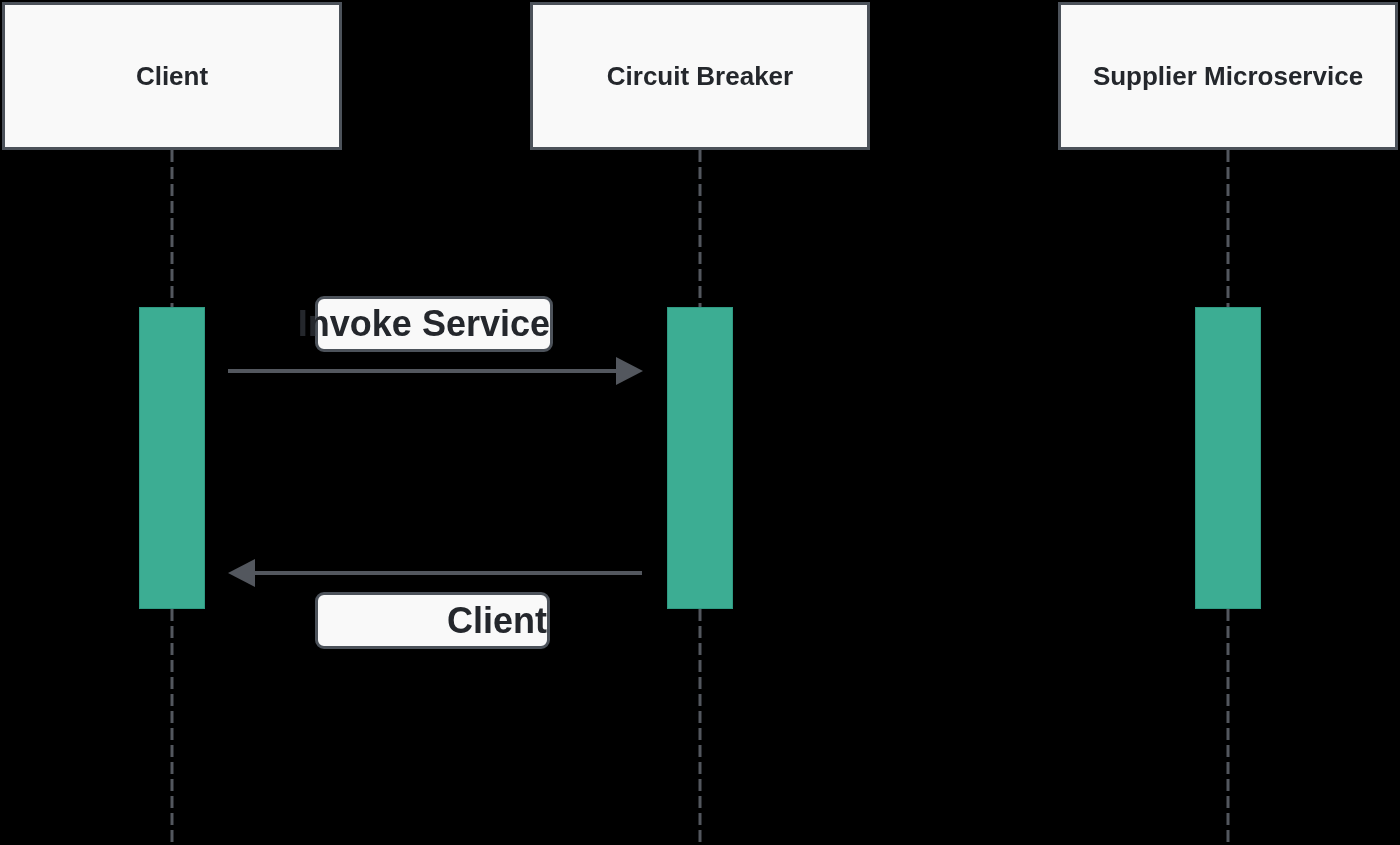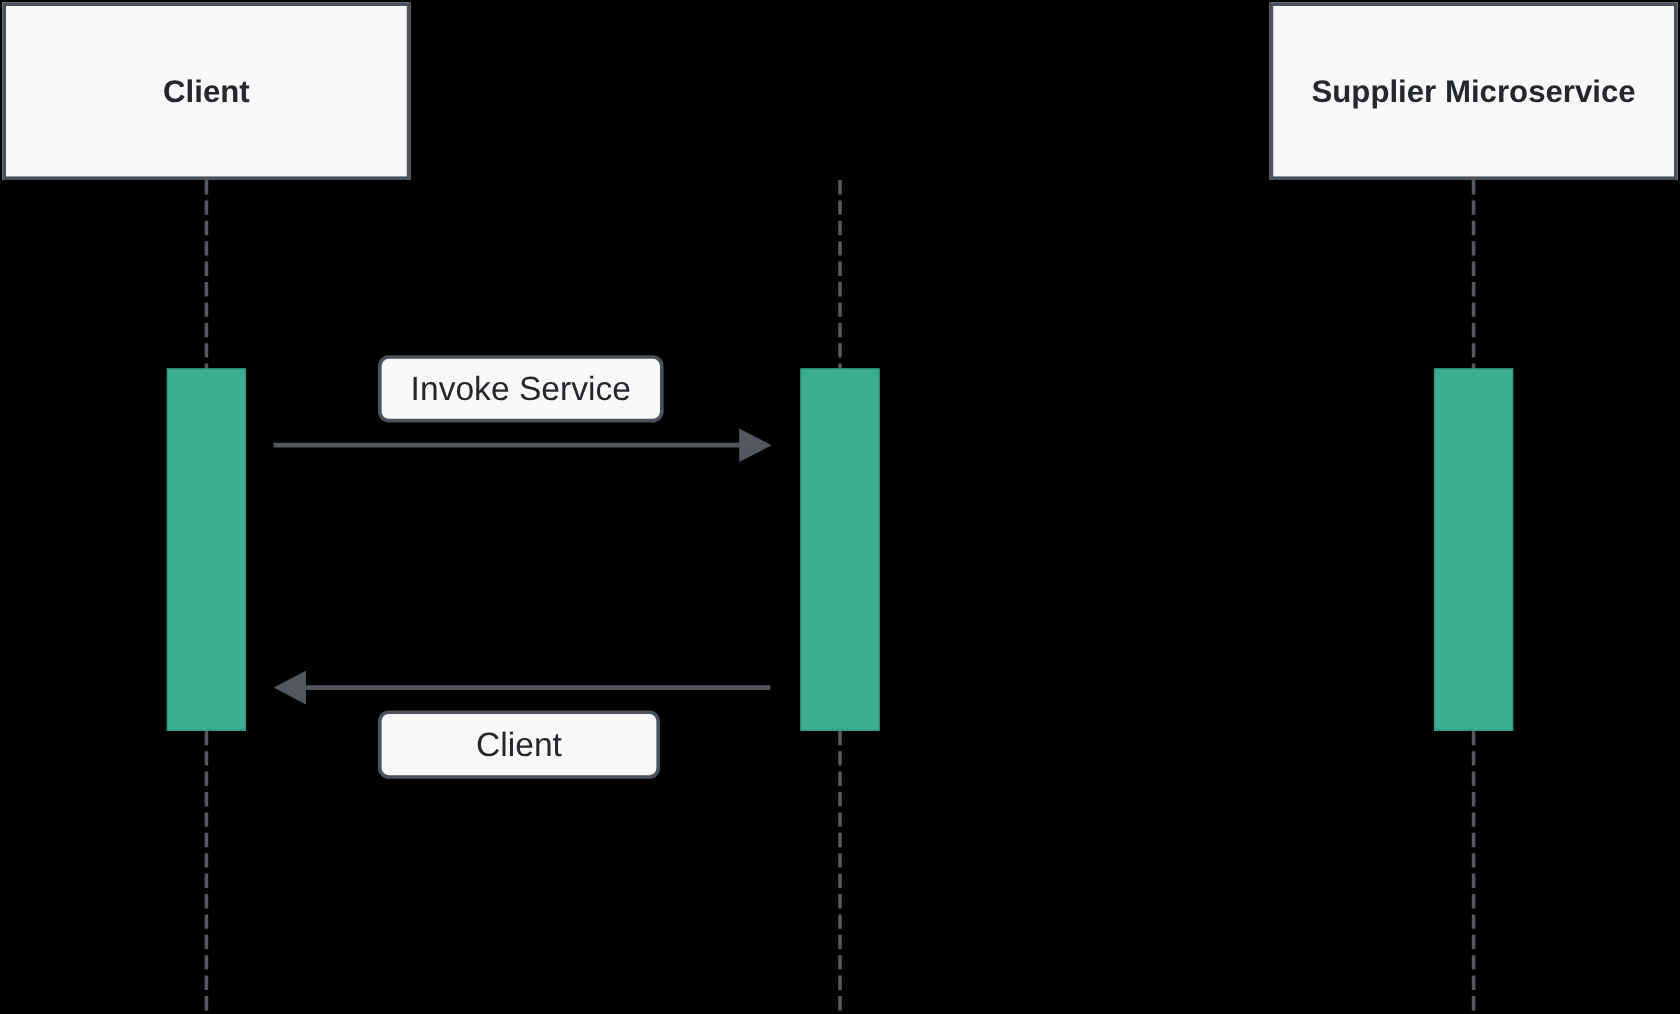--- a/index.html
+++ b/index.html
@@ -73,23 +73,23 @@
   .activation-breaker  { left: 667px; }
   .activation-supplier { left: 1195px; }
 
   .message-label {
     position: absolute;
     background: var(--label-fill);
     border: 3px solid var(--participant-border);
     border-radius: 9px;
     display: flex;
     align-items: center;
-    justify-content: center;
-    font-size: 28px;
-    font-weight: normal;
+    justify-content: flex-end;
+    font-size: 36px;
+    font-weight: bold;
     color: var(--text);
     white-space: nowrap;
   }
   .label-invoke { left: 315px; top: 296px; width: 238px; height: 56px; }
   .label-error  { left: 315px; top: 592px; width: 235px; height: 57px; }
 </style>
 </head>
 <body>
 
 <div class="canvas">
@@ -106,20 +106,23 @@
     <polygon class="arrowhead" points="255,559 228,573 255,587"></polygon>
   </svg>
 
   <div class="activation activation-client"></div>
   <div class="activation activation-breaker"></div>
   <div class="activation activation-supplier"></div>
 
   <div class="participant-box participant-client">
     <span>Client</span>
   </div>
+  <div class="participant-box participant-breaker">
+    <span>Circuit Breaker</span>
+  </div>
   <div class="participant-box participant-supplier">
     <span>Supplier Microservice</span>
   </div>
 
   <div class="message-label label-invoke">
     <span>Invoke Service</span>
   </div>
   <div class="message-label label-error">
     <span>Client</span>
   </div>

